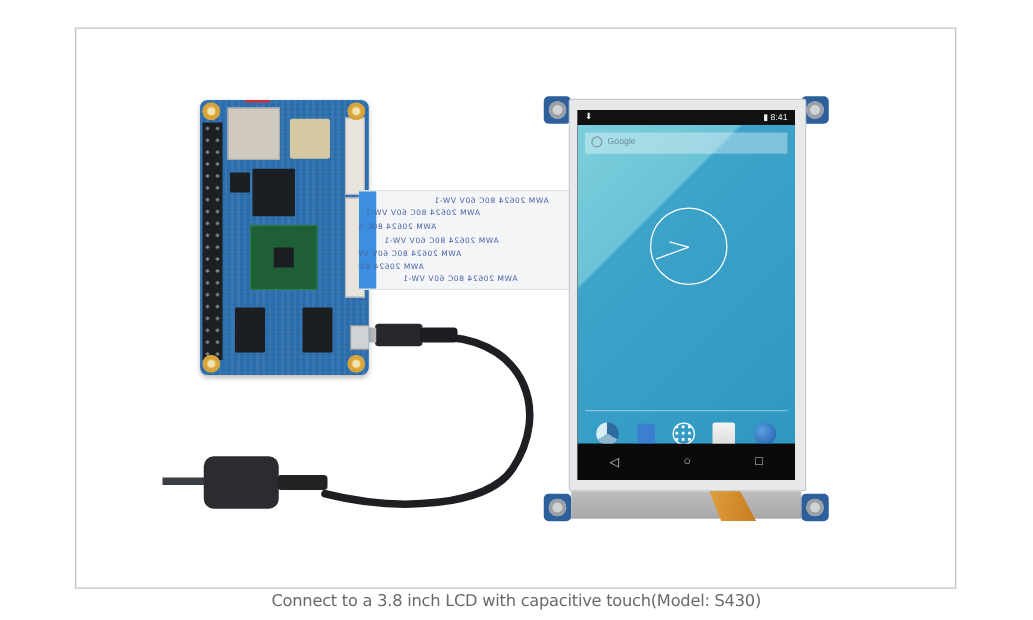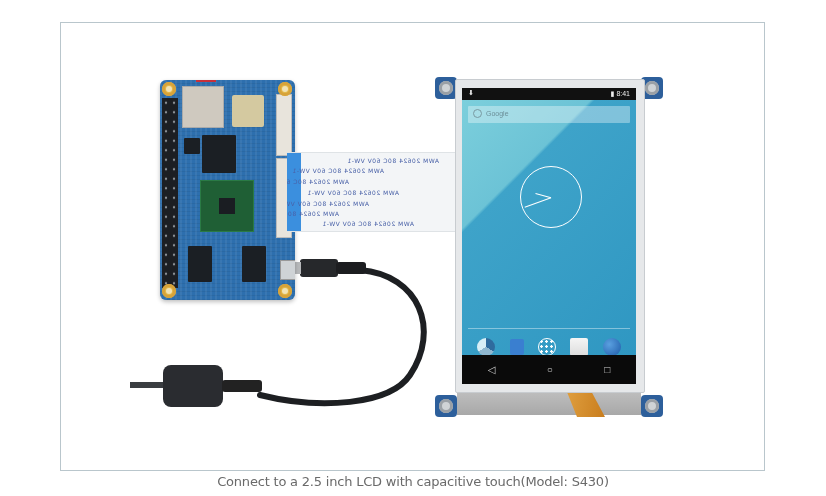--- a/index.html
+++ b/index.html
@@ -136,13 +136,13 @@
       </div>
       <div class="navbar">
         <span>◁</span>
         <span>○</span>
         <span>□</span>
       </div>
     </div>
   </div>
 </div>
 
-<div class="caption">Connect to a 2.5 inch LCD with capacitive touch(Model: S430)</div>
+<div class="caption">Connect to a 3.8 inch LCD with capacitive touch(Model: S430)</div>
 
 </body></html>

